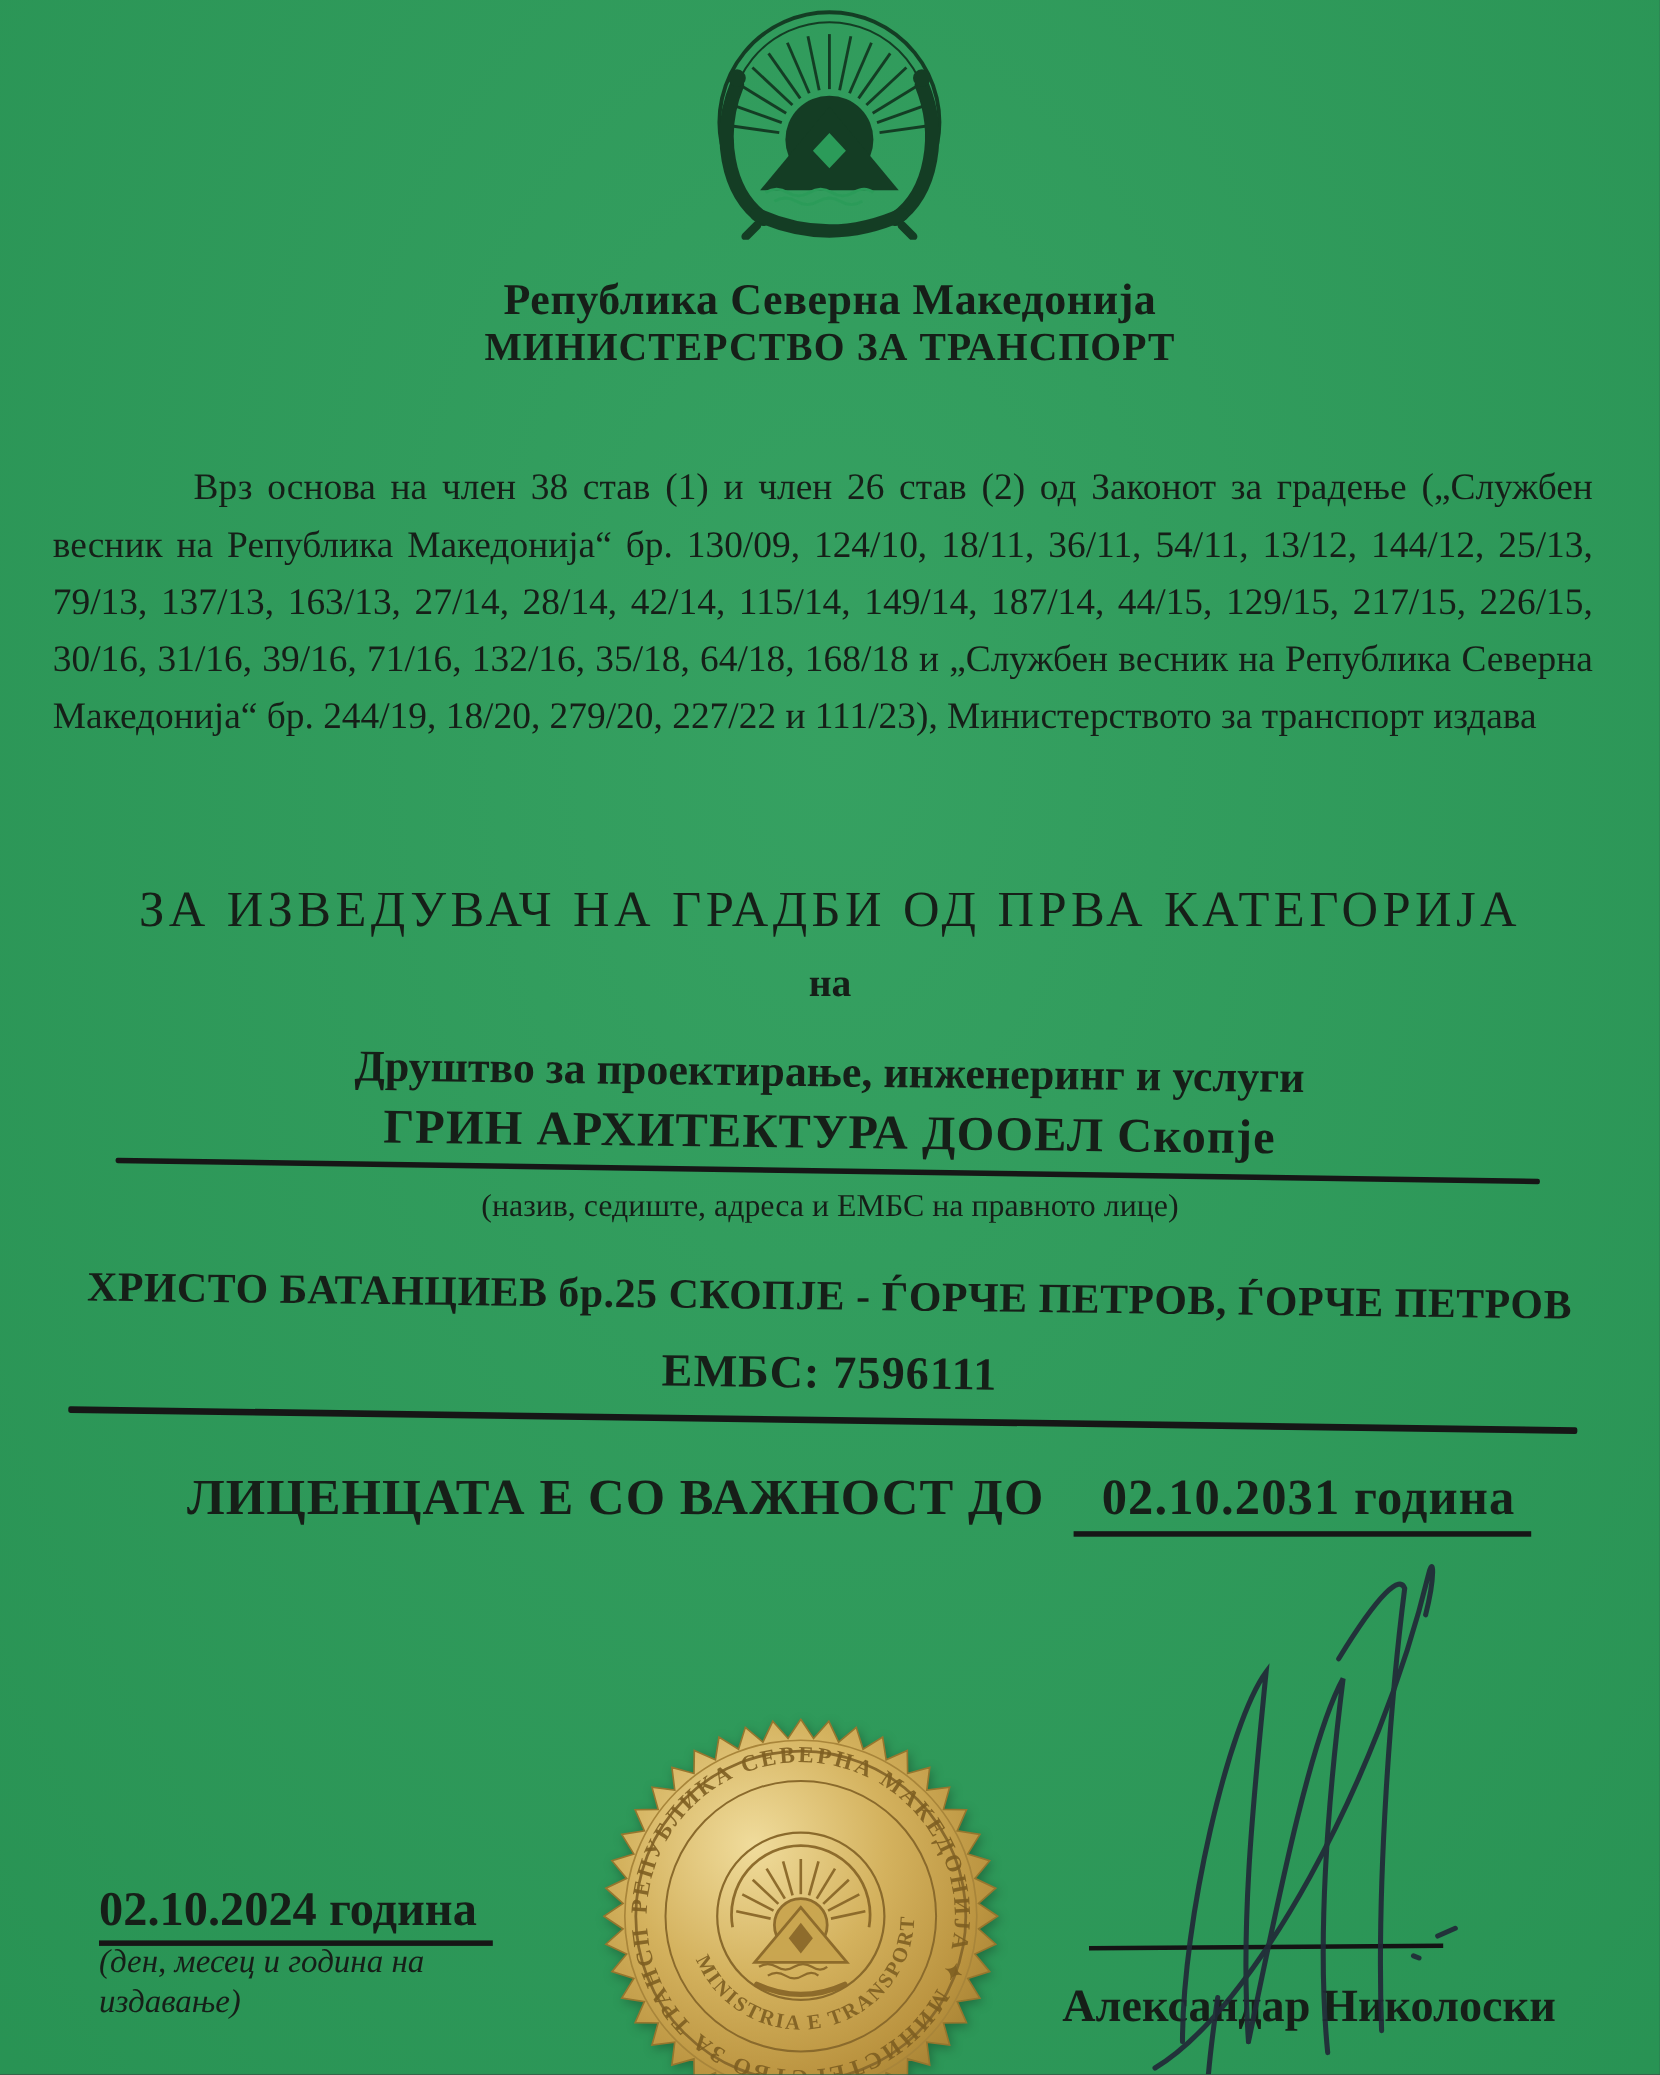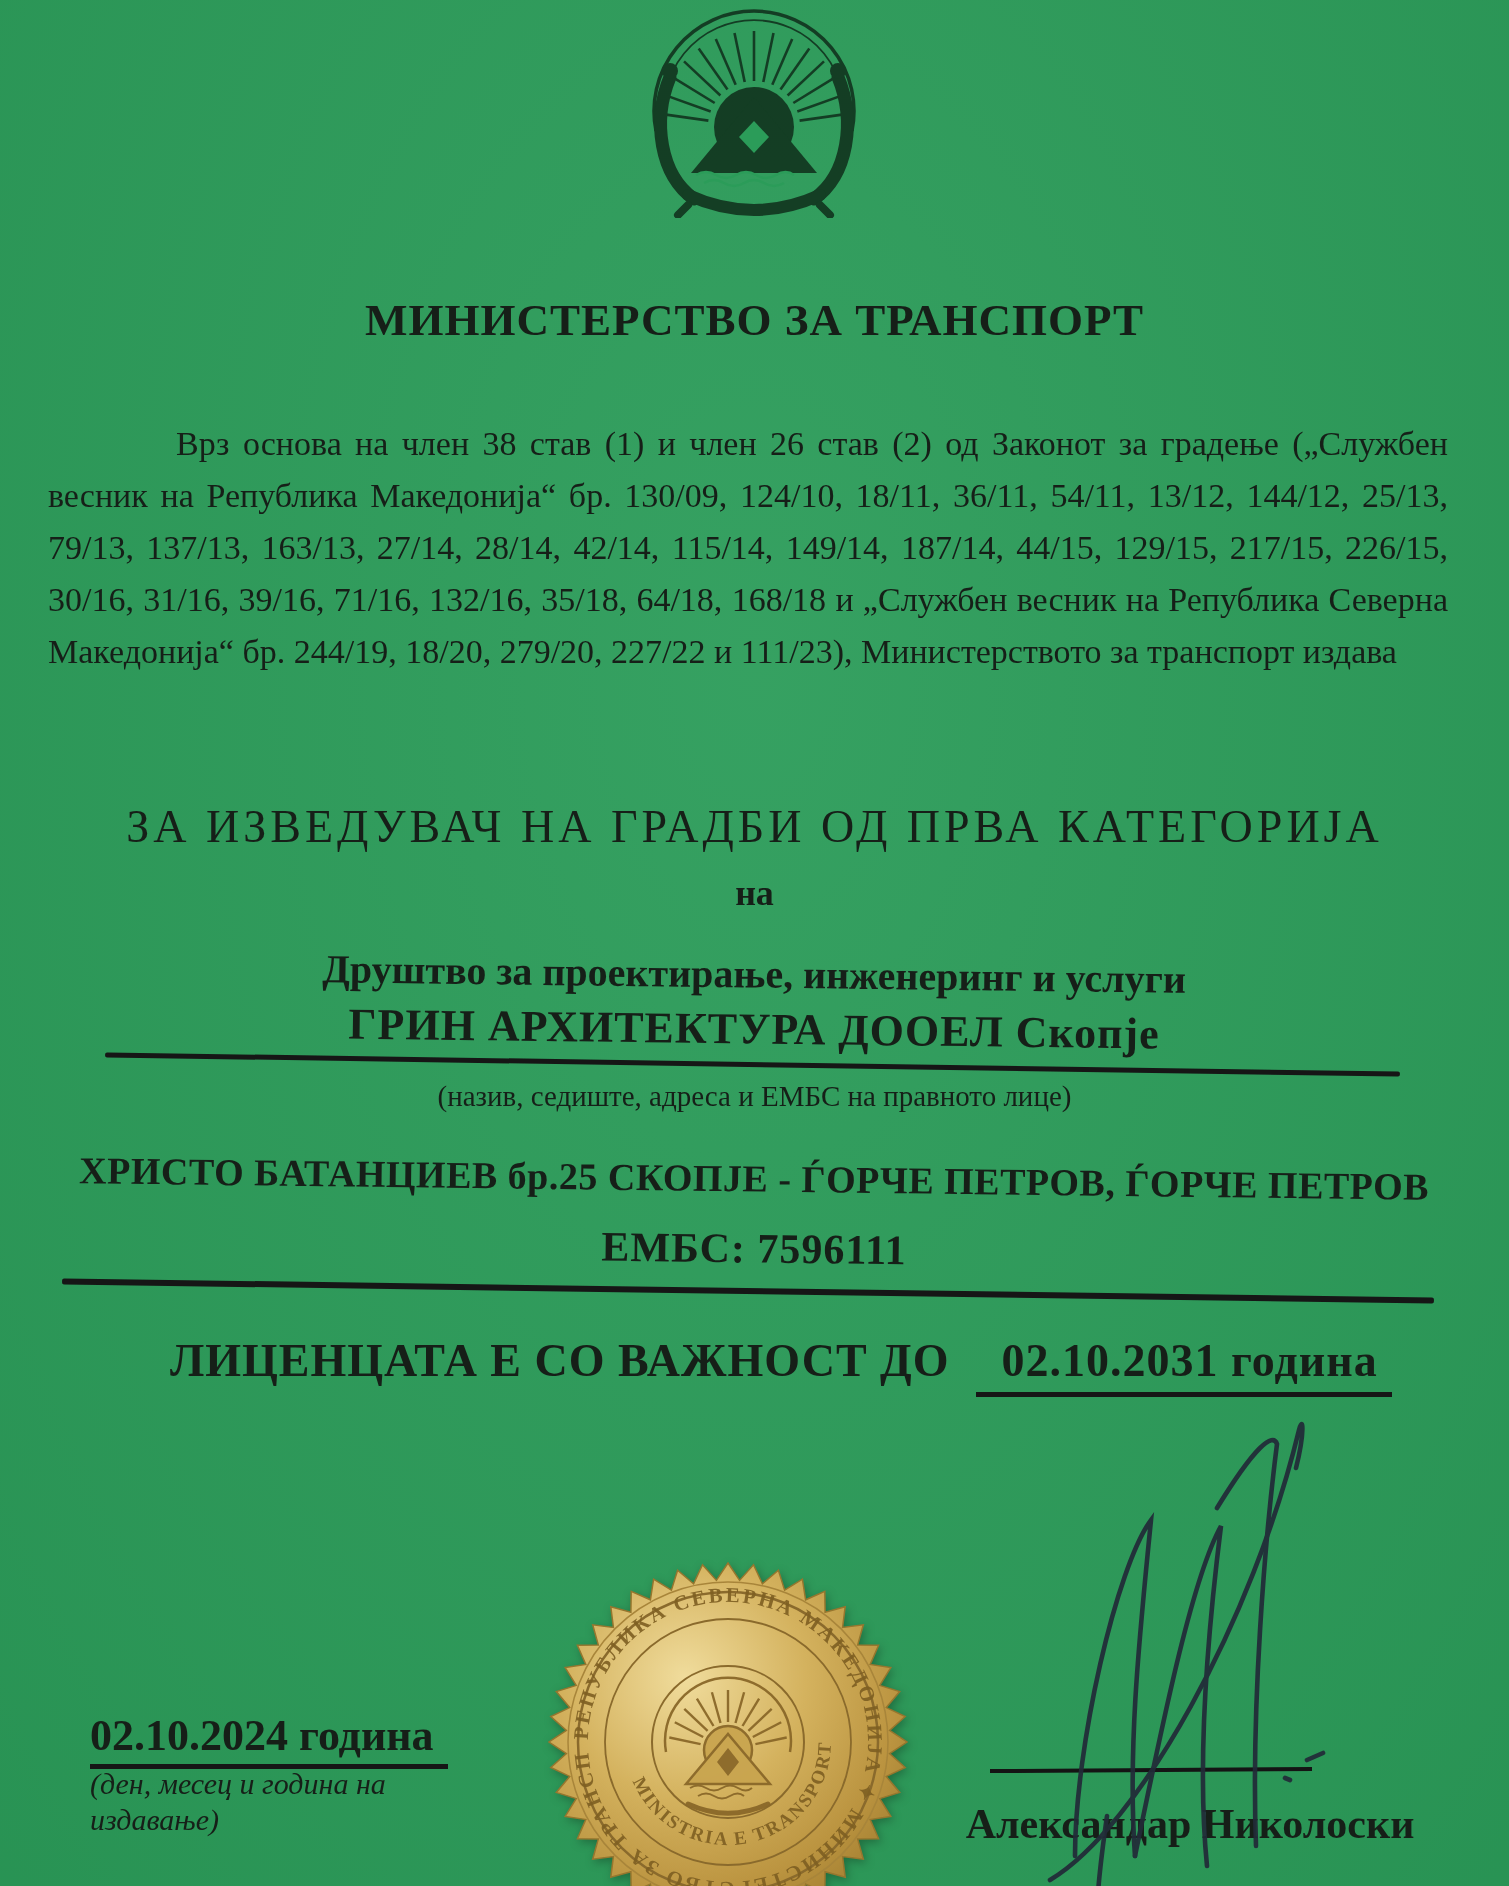--- a/index.html
+++ b/index.html
@@ -9,21 +9,21 @@
     background:#2b9c59;
     background-image:radial-gradient(ellipse at 50% 35%, rgba(255,255,255,0.05), rgba(0,0,0,0.06));
     overflow:hidden;
     font-family:"Liberation Serif","DejaVu Serif",serif;
     color:#161f18;
   }
   .abs{position:absolute;}
   .ctr{left:0;width:1509px;text-align:center;}
 
   .country{top:248px;font-size:40px;font-weight:bold;letter-spacing:0.5px;}
-  .ministry{top:294px;font-size:45px;font-weight:bold;letter-spacing:1px;}
+  .ministry{top:294px;font-size:36px;font-weight:bold;letter-spacing:1px;}
 
   .legal{
     top:418px;left:48px;width:1400px;
     font-size:34px;line-height:52px;
     text-align:justify;text-indent:128px;
   }
 
   .lic-title{top:752px;font-size:46px;font-weight:bold;letter-spacing:3px;white-space:pre;}
   .lic-sub{top:800px;font-size:46px;font-weight:normal;letter-spacing:4px;}
   .lic-na{top:872px;font-size:36px;font-weight:bold;}
@@ -92,20 +92,21 @@
       <path d="M -50 70 q 10 -6 20 0 t 20 0 t 20 0 t 20 0" stroke="#2b9c59" stroke-width="2.5"></path>
       <path d="M -60 86 C -94 62 -102 8 -84 -36" stroke-width="13" stroke-linecap="round"></path>
       <path d="M 60 86 C 94 62 102 8 84 -36" stroke-width="13" stroke-linecap="round"></path>
       <circle cx="-84" cy="-42" r="8" fill="#123620" stroke="none"></circle>
       <circle cx="84" cy="-42" r="8" fill="#123620" stroke="none"></circle>
       <path d="M -66 82 C -22 102 22 102 66 82" stroke-width="12" stroke-linecap="round"></path>
       <path d="M -66 92 l -10 10 M 66 92 l 10 10" stroke-width="8" stroke-linecap="round"></path>
     </g>
   </svg>
 
+  <div class="abs ctr country">Република Северна Македонија</div>
   <div class="abs ctr ministry">МИНИСТЕРСТВО ЗА ТРАНСПОРТ</div>
 
   <div class="abs legal">Врз основа на член 38 став (1) и член 26 став (2) од Законот за градење („Службен весник на Република Македонија“ бр. 130/09, 124/10, 18/11, 36/11, 54/11, 13/12, 144/12, 25/13, 79/13, 137/13, 163/13, 27/14, 28/14, 42/14, 115/14, 149/14, 187/14, 44/15, 129/15, 217/15, 226/15, 30/16, 31/16, 39/16, 71/16, 132/16, 35/18, 64/18, 168/18 и „Службен весник на Република Северна Македонија“ бр. 244/19, 18/20, 279/20, 227/22 и 111/23), Министерството за транспорт издава</div>
 
   <div class="abs ctr lic-sub">ЗА ИЗВЕДУВАЧ НА ГРАДБИ ОД ПРВА КАТЕГОРИЈА</div>
   <div class="abs ctr lic-na">на</div>
 
   <div class="abs ctr co-type tilt">Друштво за проектирање, инженеринг и услуги</div>
   <div class="abs ctr co-name tilt">ГРИН АРХИТЕКТУРА ДООЕЛ Скопје</div>
   <div class="abs rule rule1"></div>

